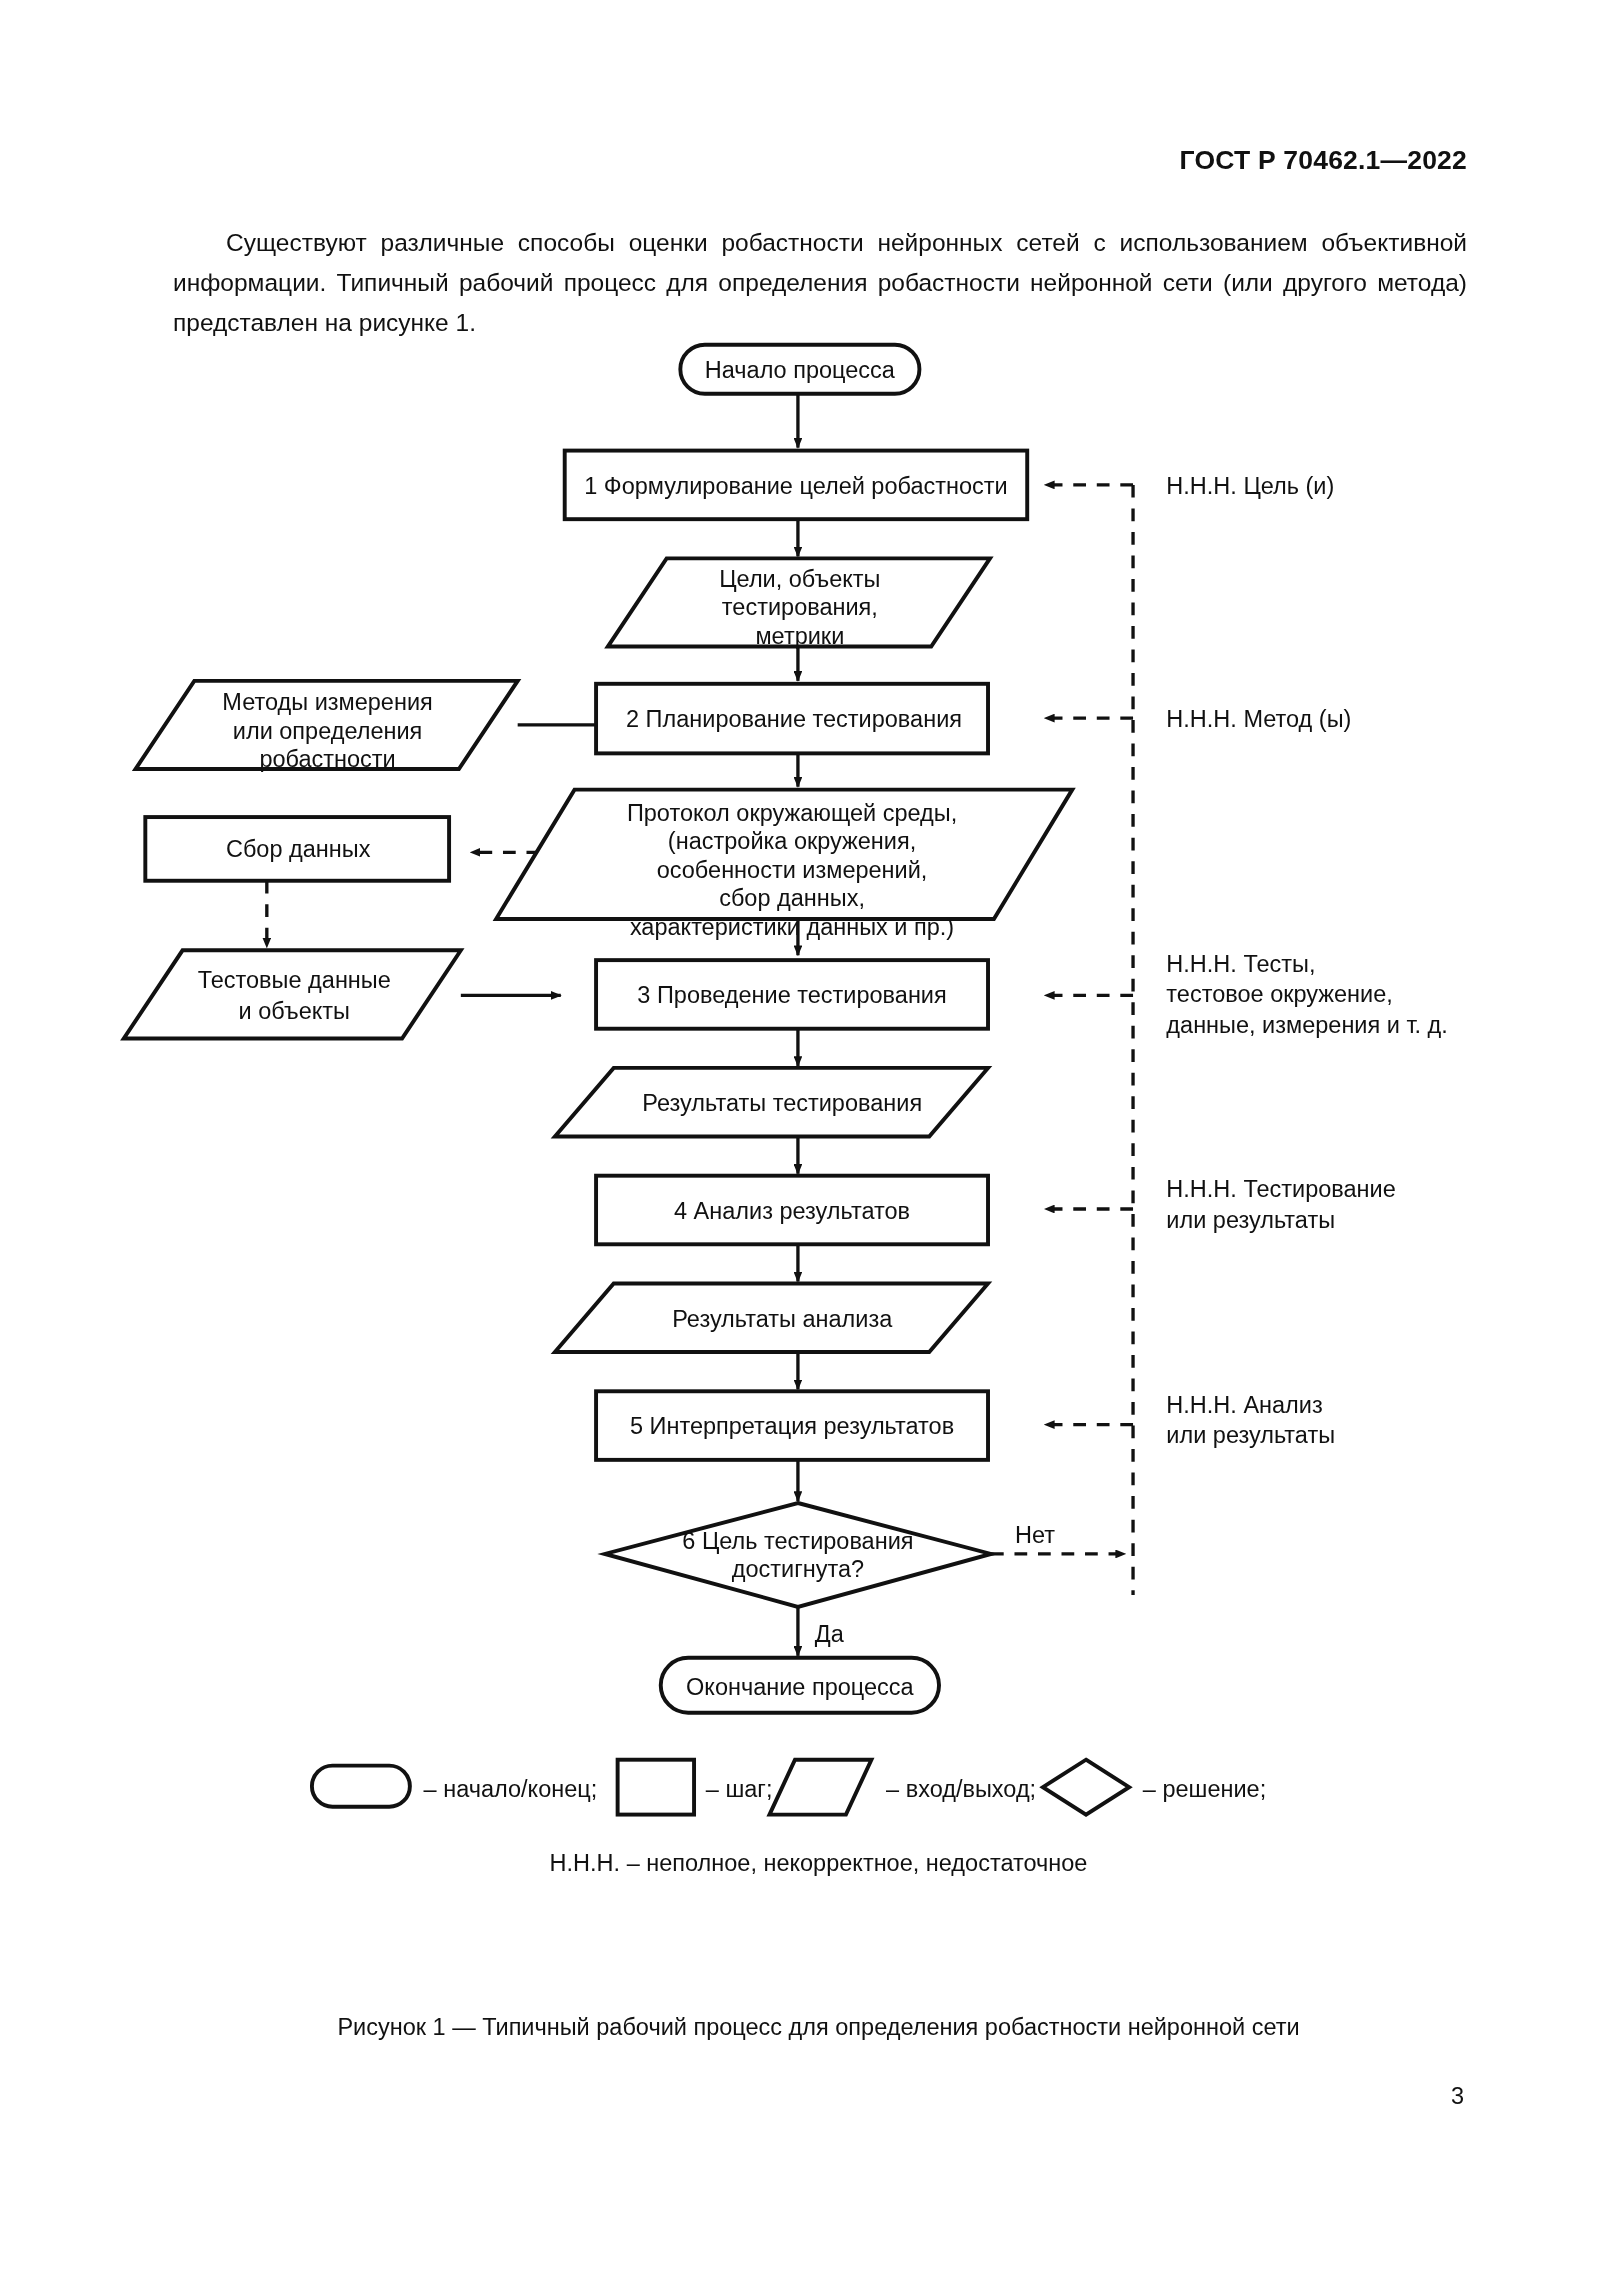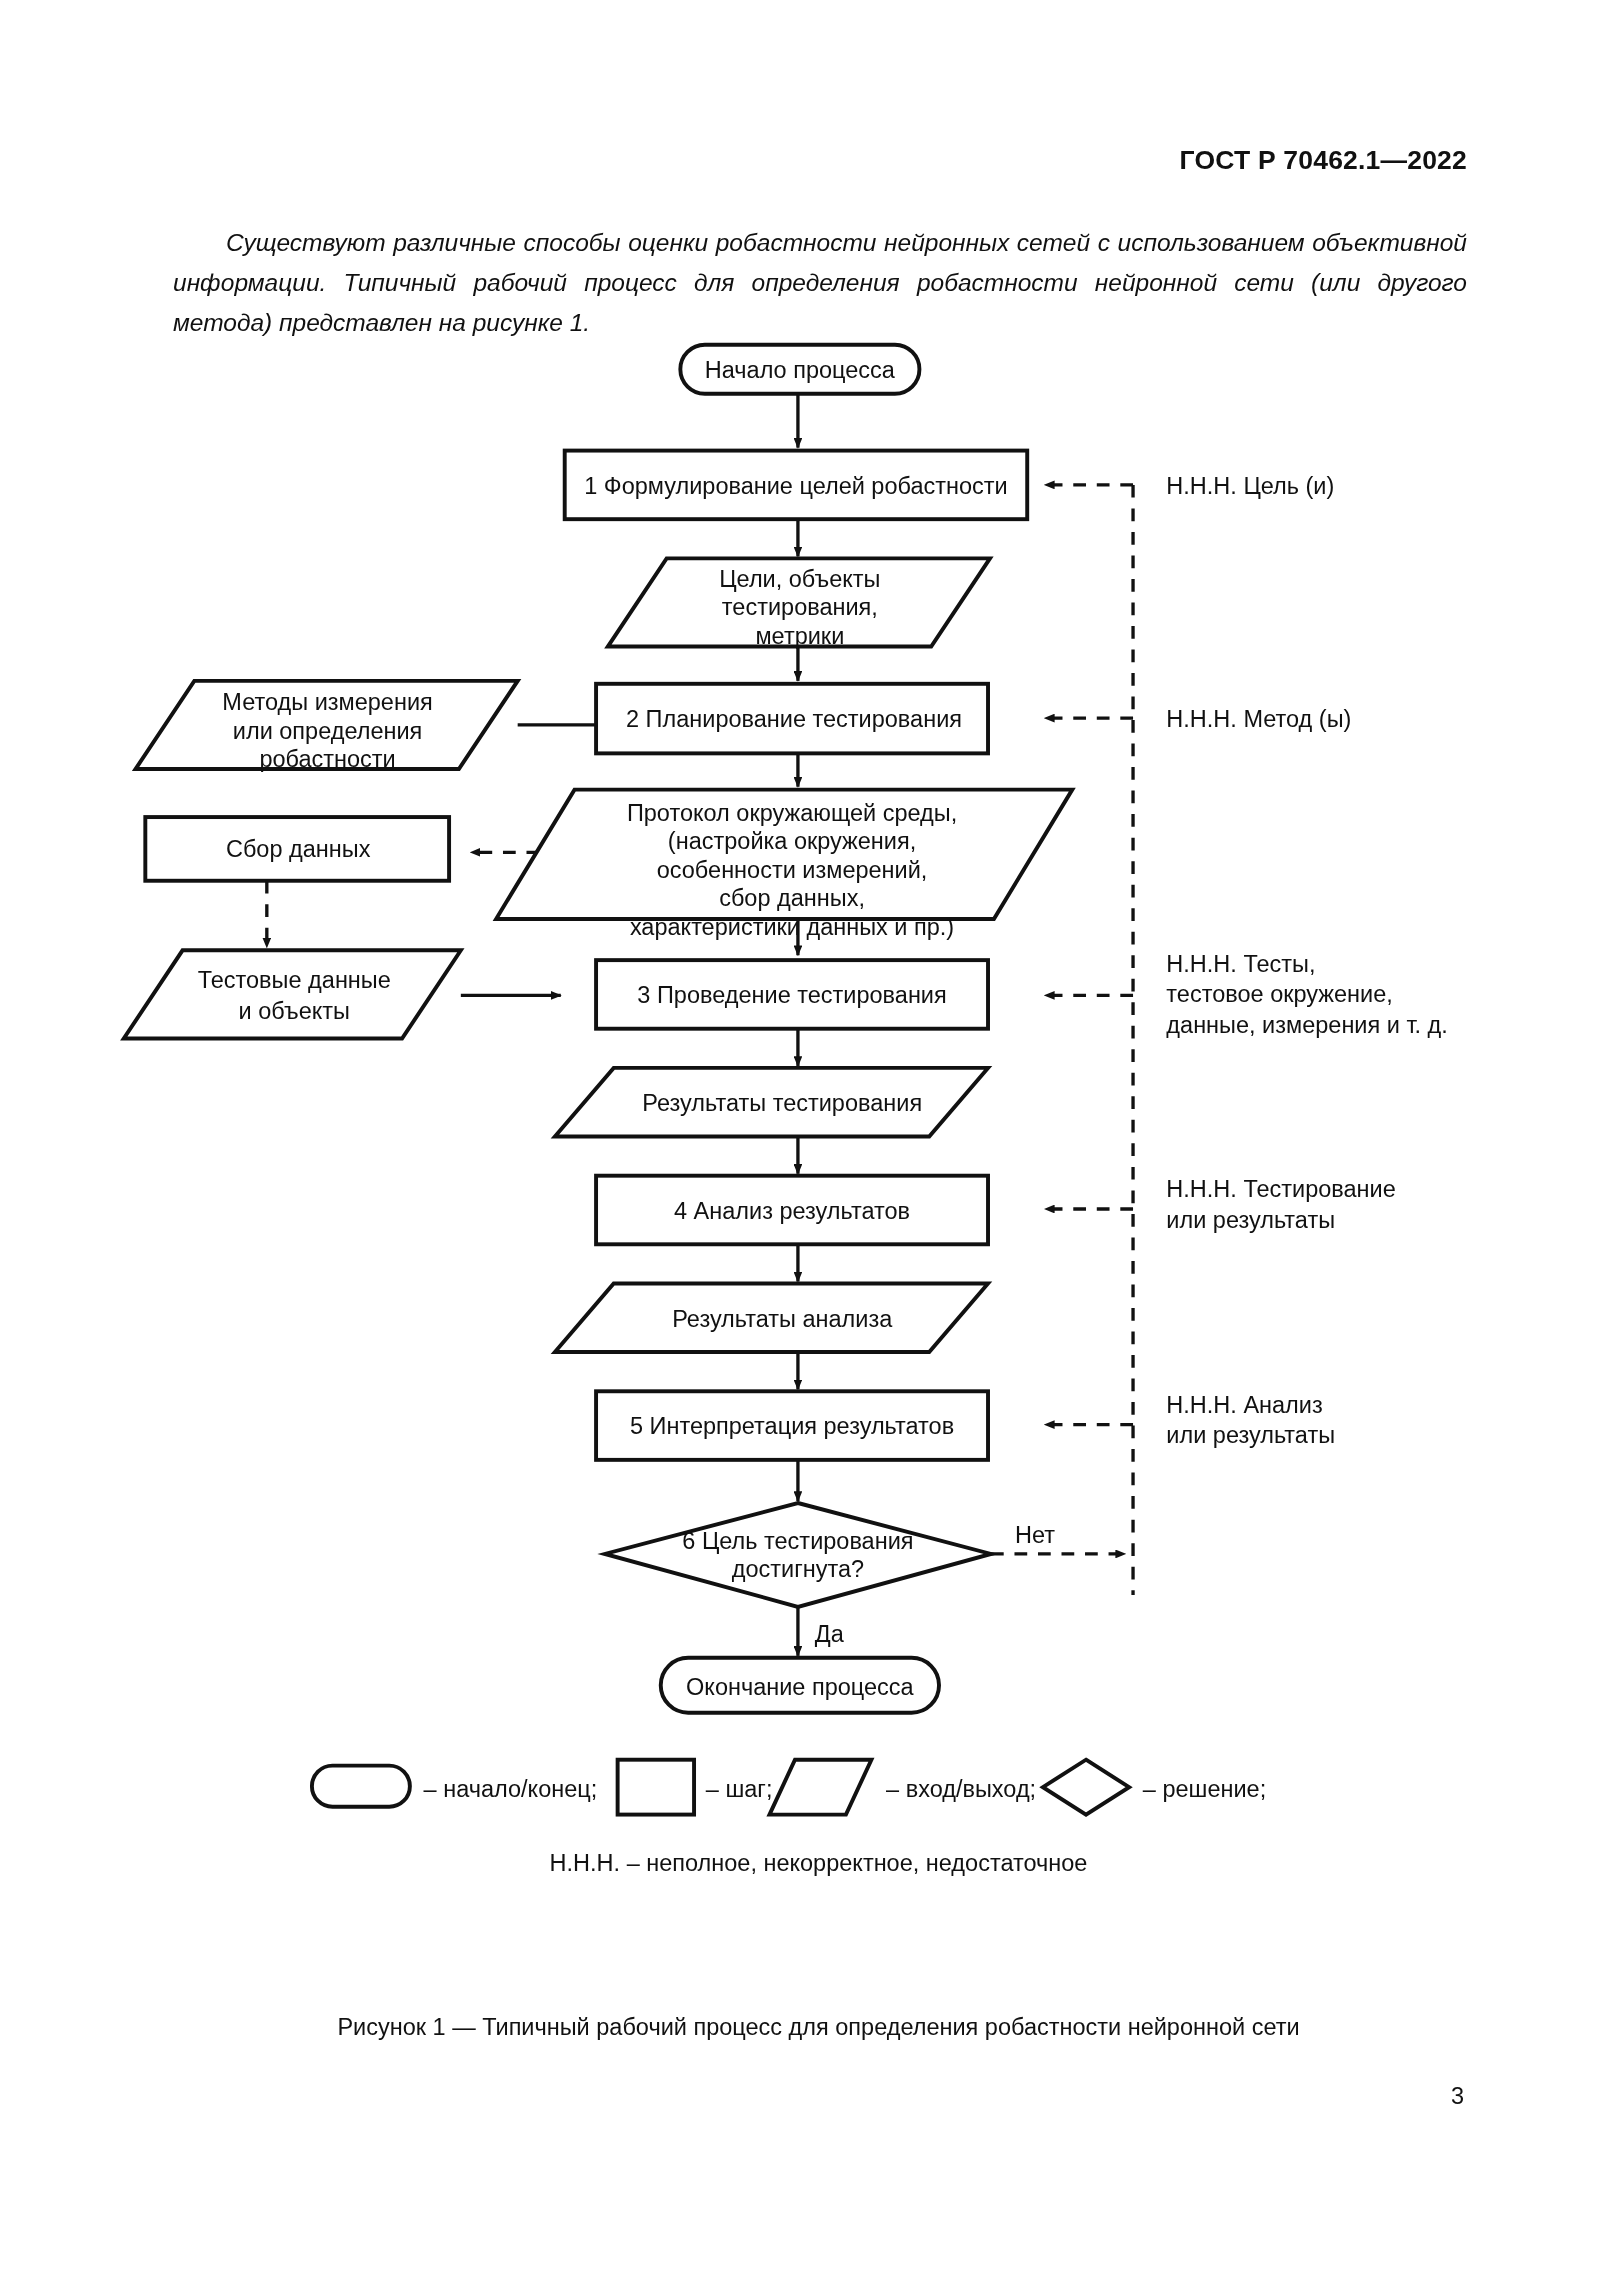--- a/index.html
+++ b/index.html
@@ -1,21 +1,21 @@
 <!DOCTYPE html>
 <html><head>
 <meta charset="utf-8">
 <style>
   html,body{margin:0;padding:0;background:#ffffff;}
   body{width:1621px;height:2293px;position:relative;
        font-family:"Liberation Sans","DejaVu Sans",sans-serif;color:#111111;}
   .page{position:absolute;left:8px;top:0;width:1621px;height:2293px;overflow:hidden;}
   .hdr{position:absolute;right:162px;top:145px;font-size:26.5px;font-weight:bold;letter-spacing:0.2px;}
   .para{position:absolute;left:165px;top:223px;width:1294px;font-size:24.5px;line-height:40px;
-        text-align:justify;font-style:italic;}
+        text-align:justify;}
   .para .ind{display:inline-block;width:53px;}
   .chart{position:absolute;left:0;top:333px;width:1605px;height:1705px;}
   .cap{position:absolute;left:0;top:2014px;width:1621px;text-align:center;font-size:23.5px;}
   .pg{position:absolute;right:165px;top:2083px;font-size:23.5px;}
   svg{display:block;}
   text{font-family:"Liberation Sans","DejaVu Sans",sans-serif;fill:#111111;}
   .t{font-size:24px;}
 </style>
 </head>
 <body>

